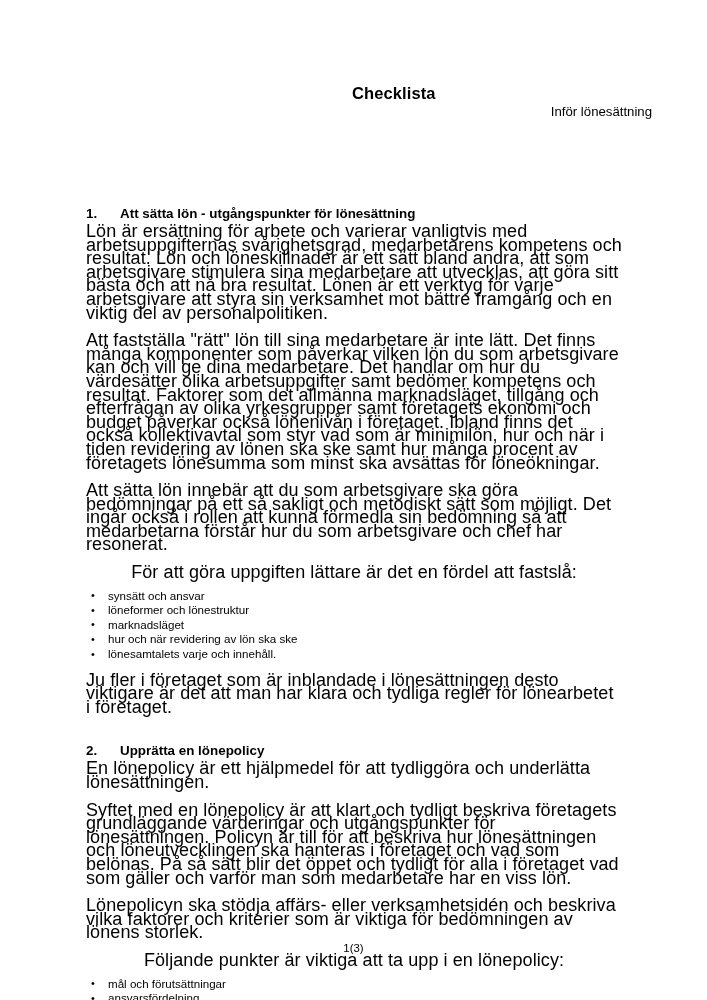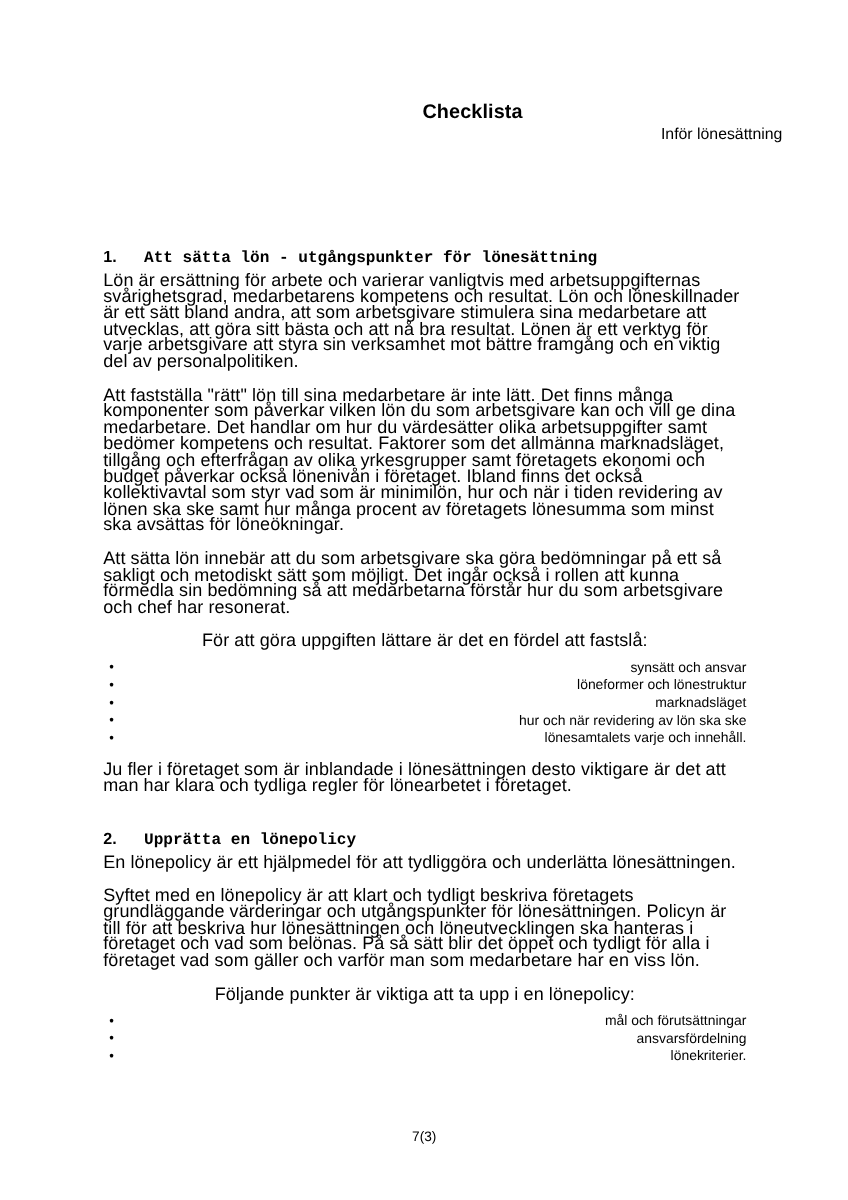--- a/index.html
+++ b/index.html
@@ -57,38 +57,36 @@
     font-weight: bold;
     line-height: 16px;
     margin: 0 0 3px 0;
   }
   .section-heading .num {
     width: 34px;
     flex: 0 0 34px;
   }
   .section-heading .htext {
     flex: 1 1 auto;
-    font-family: Liberation Mono, monospace;
   }
   p.body {
-    font-size: 15px;
+    font-size: 18px;
     line-height: 13.6px;
     margin: 0 0 14px 0;
     text-align: left;
     letter-spacing: 0.005em;
   }
   p.body.tight {
     margin-bottom: 0;
     text-align: center;
   }
   ul.bullets {
     list-style: none;
     margin: 9px 0 12px 0;
     padding: 0;
-    text-align: right;
   }
   ul.bullets li {
     position: relative;
     font-size: 11.6px;
     line-height: 14.6px;
     padding-left: 22px;
     margin: 0;
   }
   ul.bullets li::before {
     content: "\2022";
@@ -146,27 +144,28 @@
 
     <div class="gap-before-section"></div>
 
     <div class="section-heading">
       <span class="num">2.</span>
       <span class="htext">Upprätta en lönepolicy</span>
     </div>
 
     <p class="body">En lönepolicy är ett hjälpmedel för att tydliggöra och underlätta lönesättningen.</p>
     <p class="body">Syftet med en lönepolicy är att klart och tydligt beskriva företagets grundläggande värderingar och utgångspunkter för lönesättningen. Policyn är till för att beskriva hur lönesättningen och löneutvecklingen ska hanteras i företaget och vad som belönas. På så sätt blir det öppet och tydligt för alla i företaget vad som gäller och varför man som medarbetare har en viss lön.</p>
+    <p class="body">Lönepolicyn ska stödja affärs- eller verksamhetsidén och beskriva vilka faktorer och kriterier som är viktiga för bedömningen av lönens storlek.</p>
     <p class="body tight">Följande punkter är viktiga att ta upp i en lönepolicy:</p>
 
     <ul class="bullets">
       <li>mål och förutsättningar</li>
       <li>ansvarsfördelning</li>
       <li>lönekriterier.</li>
     </ul>
 
   </div>
 
   <div class="footer">
-    <span>7(3)</span>
+    <span>1(3)</span>
   </div>
 
 </div>
 
 </body></html>

